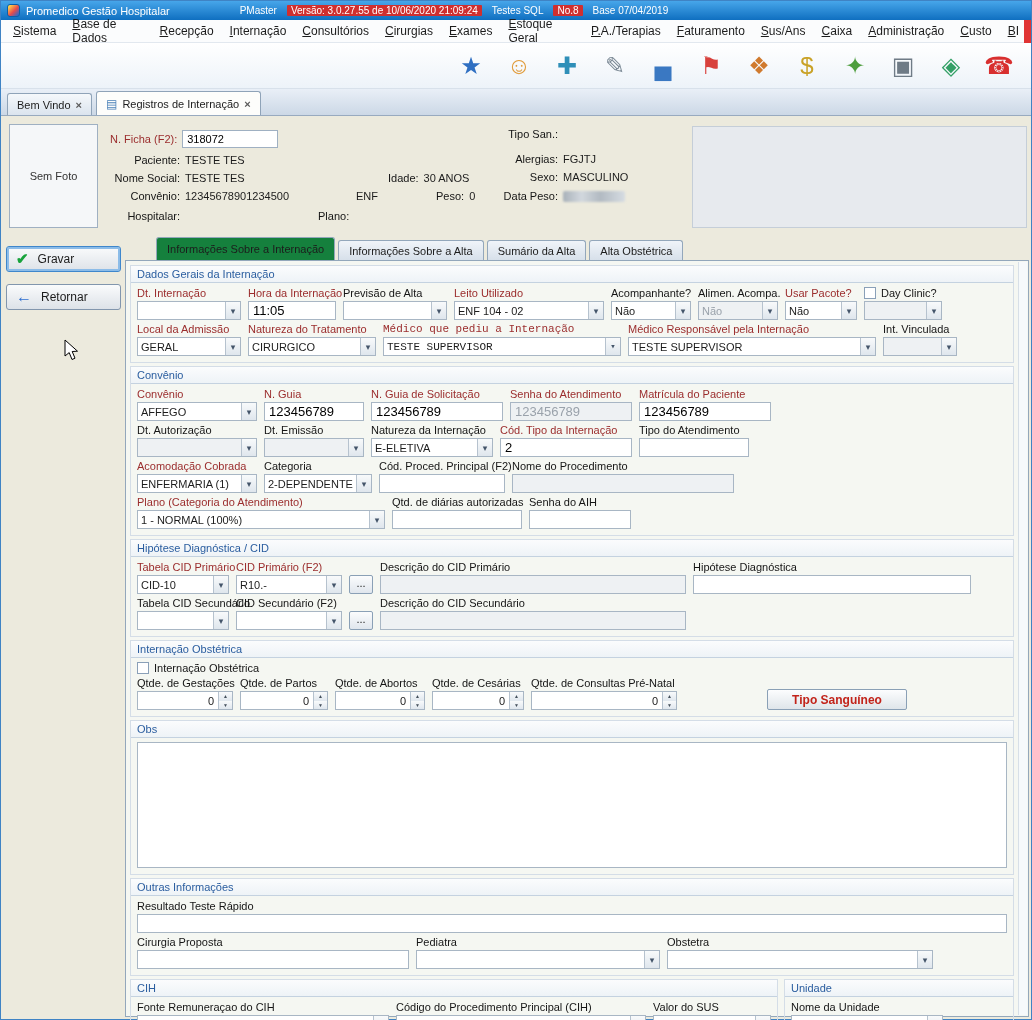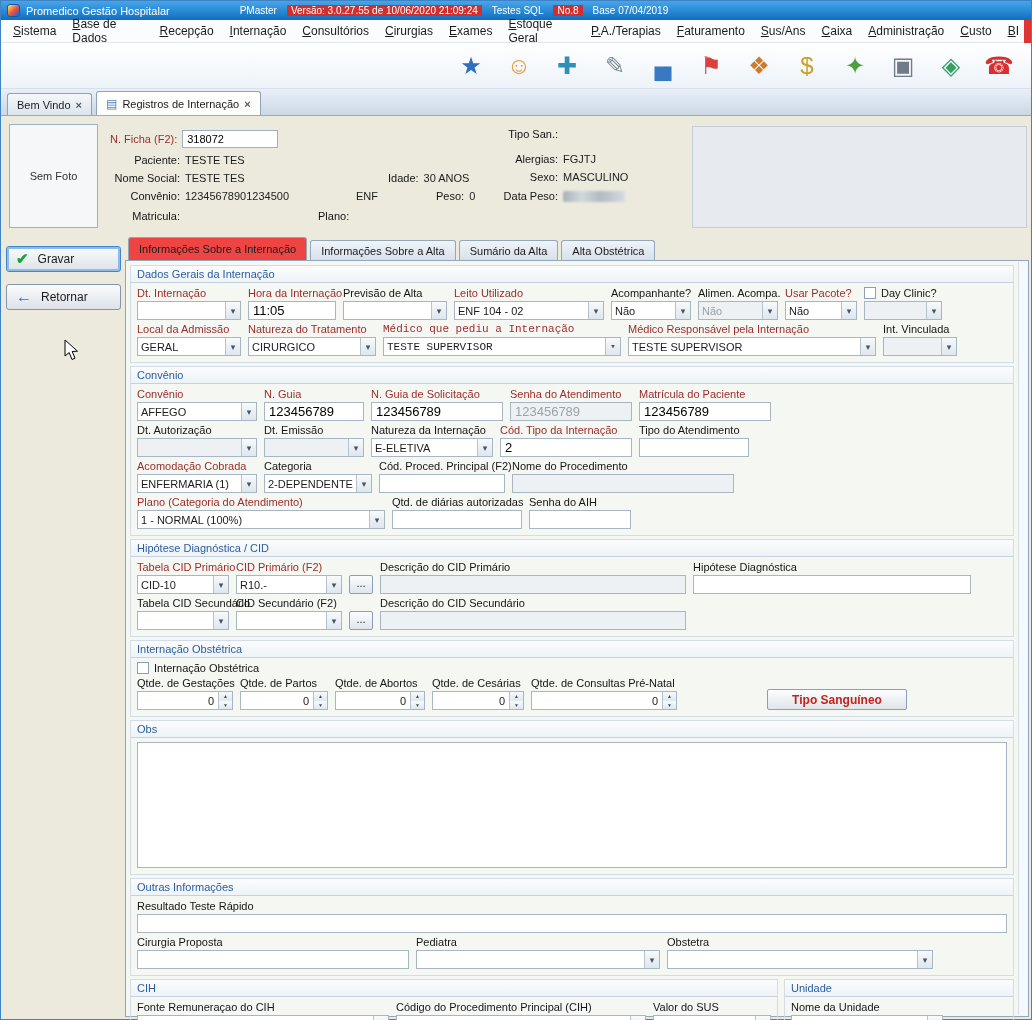--- a/index.html
+++ b/index.html
@@ -67,21 +67,21 @@
   .side-btn { height:26px; display:flex; align-items:center; gap:9px; padding:0 9px;
     background:linear-gradient(#fafbfc,#dde2e8); border:1px solid #8296ad; border-radius:3px; font-size:12px; }
   .side-btn.focus { border:1px solid #3f87cc; box-shadow:0 0 0 2px #8cbce8 inset; }
   .icon-check::before { content:"✔"; color:#18a33c; font-weight:bold; font-size:15px; }
   .icon-back::before { content:"←"; color:#2e6fd0; font-weight:bold; font-size:16px; }
 
   .main { flex:1; display:flex; flex-direction:column; min-width:0; padding:2px 2px 2px 0; }
   .form-tabstrip { display:flex; align-items:flex-end; gap:3px; padding:0 3px; height:24px; flex:0 0 24px; }
   .form-tab { height:20px; padding:0 10px; display:flex; align-items:center; border:1px solid #93a7bb;
     border-bottom:none; border-radius:3px 3px 0 0; background:linear-gradient(#f0f4f9,#d7e0ea); font-size:11px; }
-  .form-tab.active { background:#ef4444; height:23px; }
+  .form-tab.active { background:#15803d; height:23px;margin-left:28px; }
   .form-panel { flex:1; border:1px solid #93a7bb; background:#f5f7f2; padding:4px 14px 4px 4px;
     display:flex; flex-direction:column; gap:3px; position:relative; min-height:0; }
   .vscroll { position:absolute; right:1px; top:1px; bottom:1px; width:9px; background:#f6f9fb; border-left:1px solid #d7dfe7; }
 
   
   .group { border:1px solid #d4dde7; }
   .group-title { color:#2a5d9f; padding:2px 6px 2px; border-bottom:1px solid #c4d2e0;
     background:linear-gradient(#fbfcfd,#eef3f7); }
   .group-body { padding:4px 6px 6px; display:flex; flex-direction:column; gap:3px; }
   .frow { display:flex; gap:7px; align-items:flex-end; }
@@ -223,21 +223,21 @@
         </div>
         <div class="pair" style="left:330px;top:66px;">
           <span class="plabel">Peso:</span>
           <span>0</span>
         </div>
         <div class="pair" style="left:380px;top:66px;">
           <span class="plabel lw72">Data Peso:</span>
           <span class="blur-chip"></span>
         </div>
         <div class="pair" style="left:4px;top:86px;">
-          <span class="plabel lw70">Matricula:</span>
+          <span class="plabel lw70">Hospitalar:</span>
           <span></span>
         </div>
         <div class="pair" style="left:212px;top:86px;">
           <span class="plabel">Plano:</span>
           <span></span>
         </div>
       </div>
       <div class="gray-box"></div>
     </div>
 

